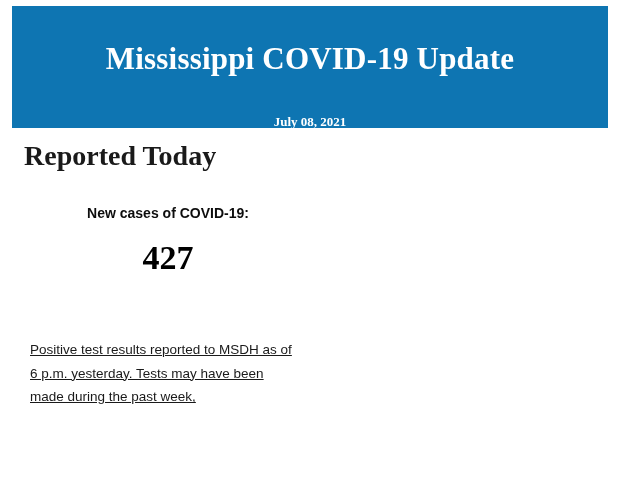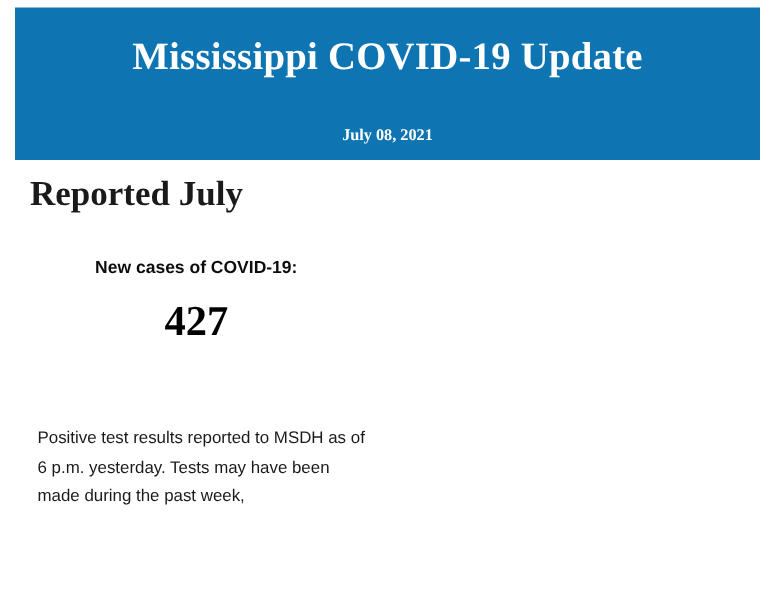--- a/index.html
+++ b/index.html
@@ -24,21 +24,21 @@
     left: 12px;
     top: 6px;
     width: 596px;
     height: 122px;
     background: #0e75b2;
     box-sizing: border-box;
     text-align: center;
   }
   .header-title {
     margin: 0;
-    padding-top: 22px;
+    padding-top: 36px;
     color: #ffffff;
     font-family: "Liberation Serif", serif;
     font-weight: bold;
     font-size: 31px;
     letter-spacing: 0.2px;
     line-height: 1.1;
   }
   .header-date {
     margin: 16px;
     padding-top: 22px;
@@ -52,21 +52,21 @@
     left: 24px;
     top: 140px;
     margin: 0;
     color: #1a1a1a;
     font-family: "Liberation Serif", serif;
     font-weight: bold;
     font-size: 28px;
   }
   .stats {
     position: absolute;
-    left: 8px;
+    left: 19px;
     top: 205px;
     width: 596px;
     display: flex;
   }
   .stat-col {
     width: 298px;
     box-sizing: border-box;
     text-align: center;
   }
   .stat-label {
@@ -101,33 +101,34 @@
   }
   .desc-col.right {
     padding-left: 18px;
   }
   .desc-text {
     margin: 0;
     font-size: 13.5px;
     line-height: 1.75;
     color: #1a1a1a;
     font-family: "Liberation Sans", sans-serif;
+    text-decoration: underline;
   }
 </style>
 </head>
 <body>
 
 <div class="page">
 
   <div class="header-band">
     <h1 class="header-title">Mississippi COVID-19 Update</h1>
     <p class="header-date">July 08, 2021</p>
   </div>
 
-  <h2 class="section-title">Reported July</h2>
+  <h2 class="section-title">Reported Today</h2>
 
   <div class="stats">
     <div class="stat-col">
       <p class="stat-label">New cases of COVID-19:</p>
       <p class="stat-value cases">427</p>
     </div>
   </div>
 
   <div class="descs">
     <div class="desc-col">

